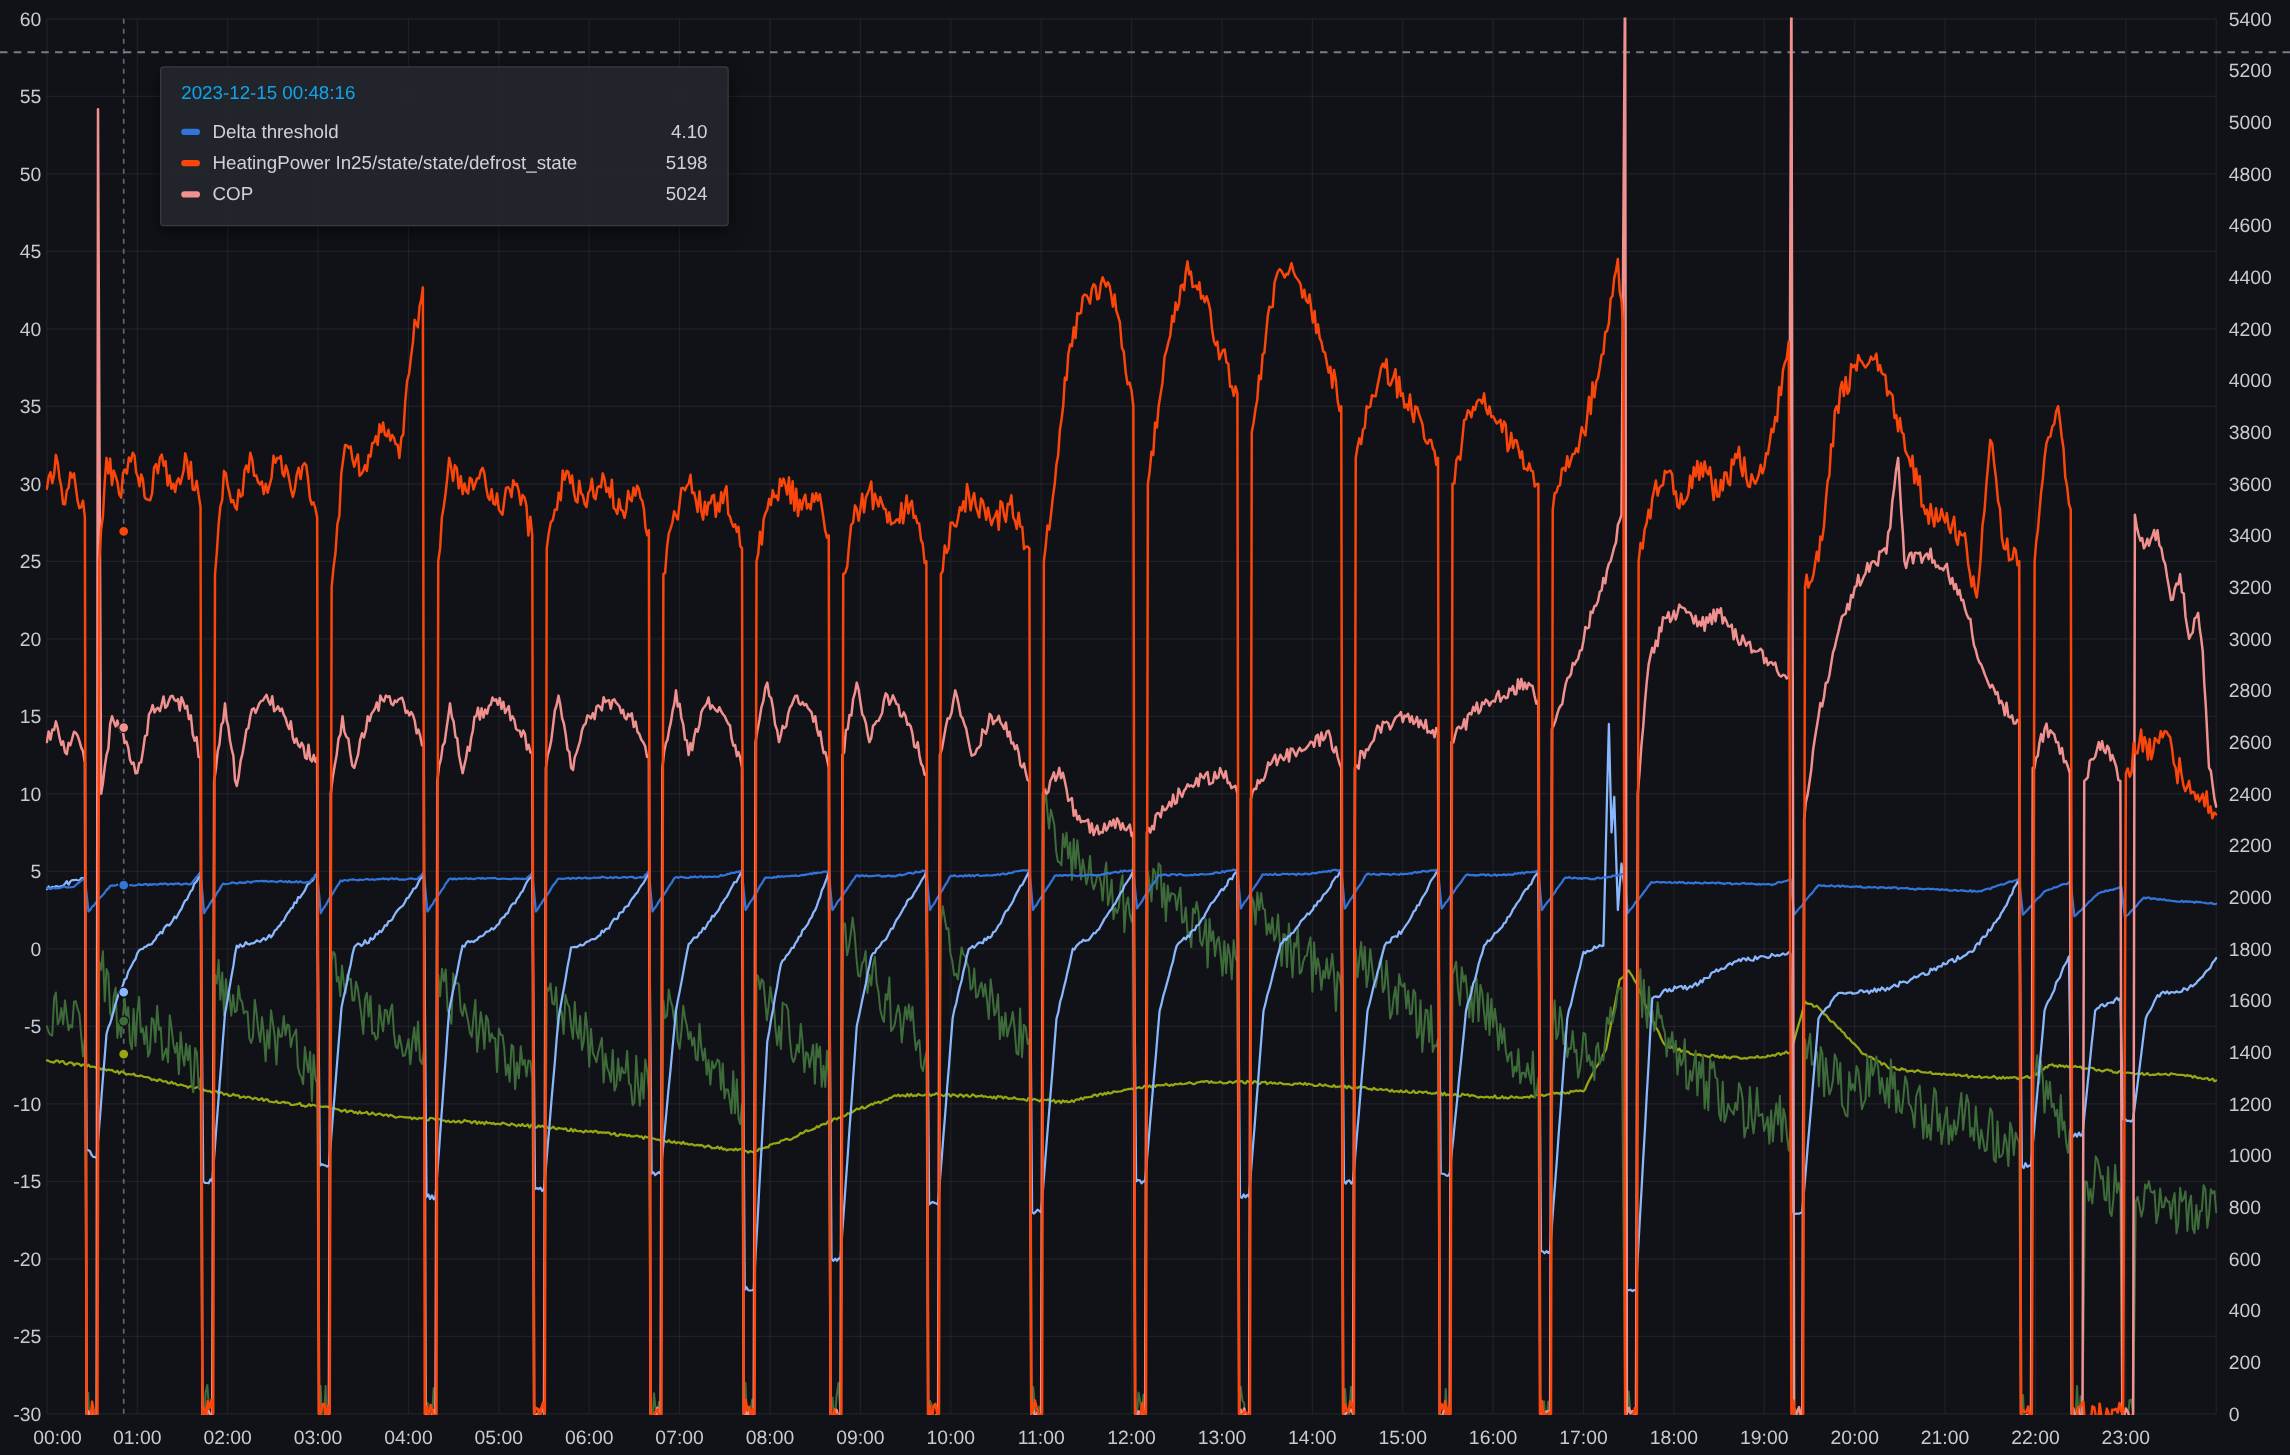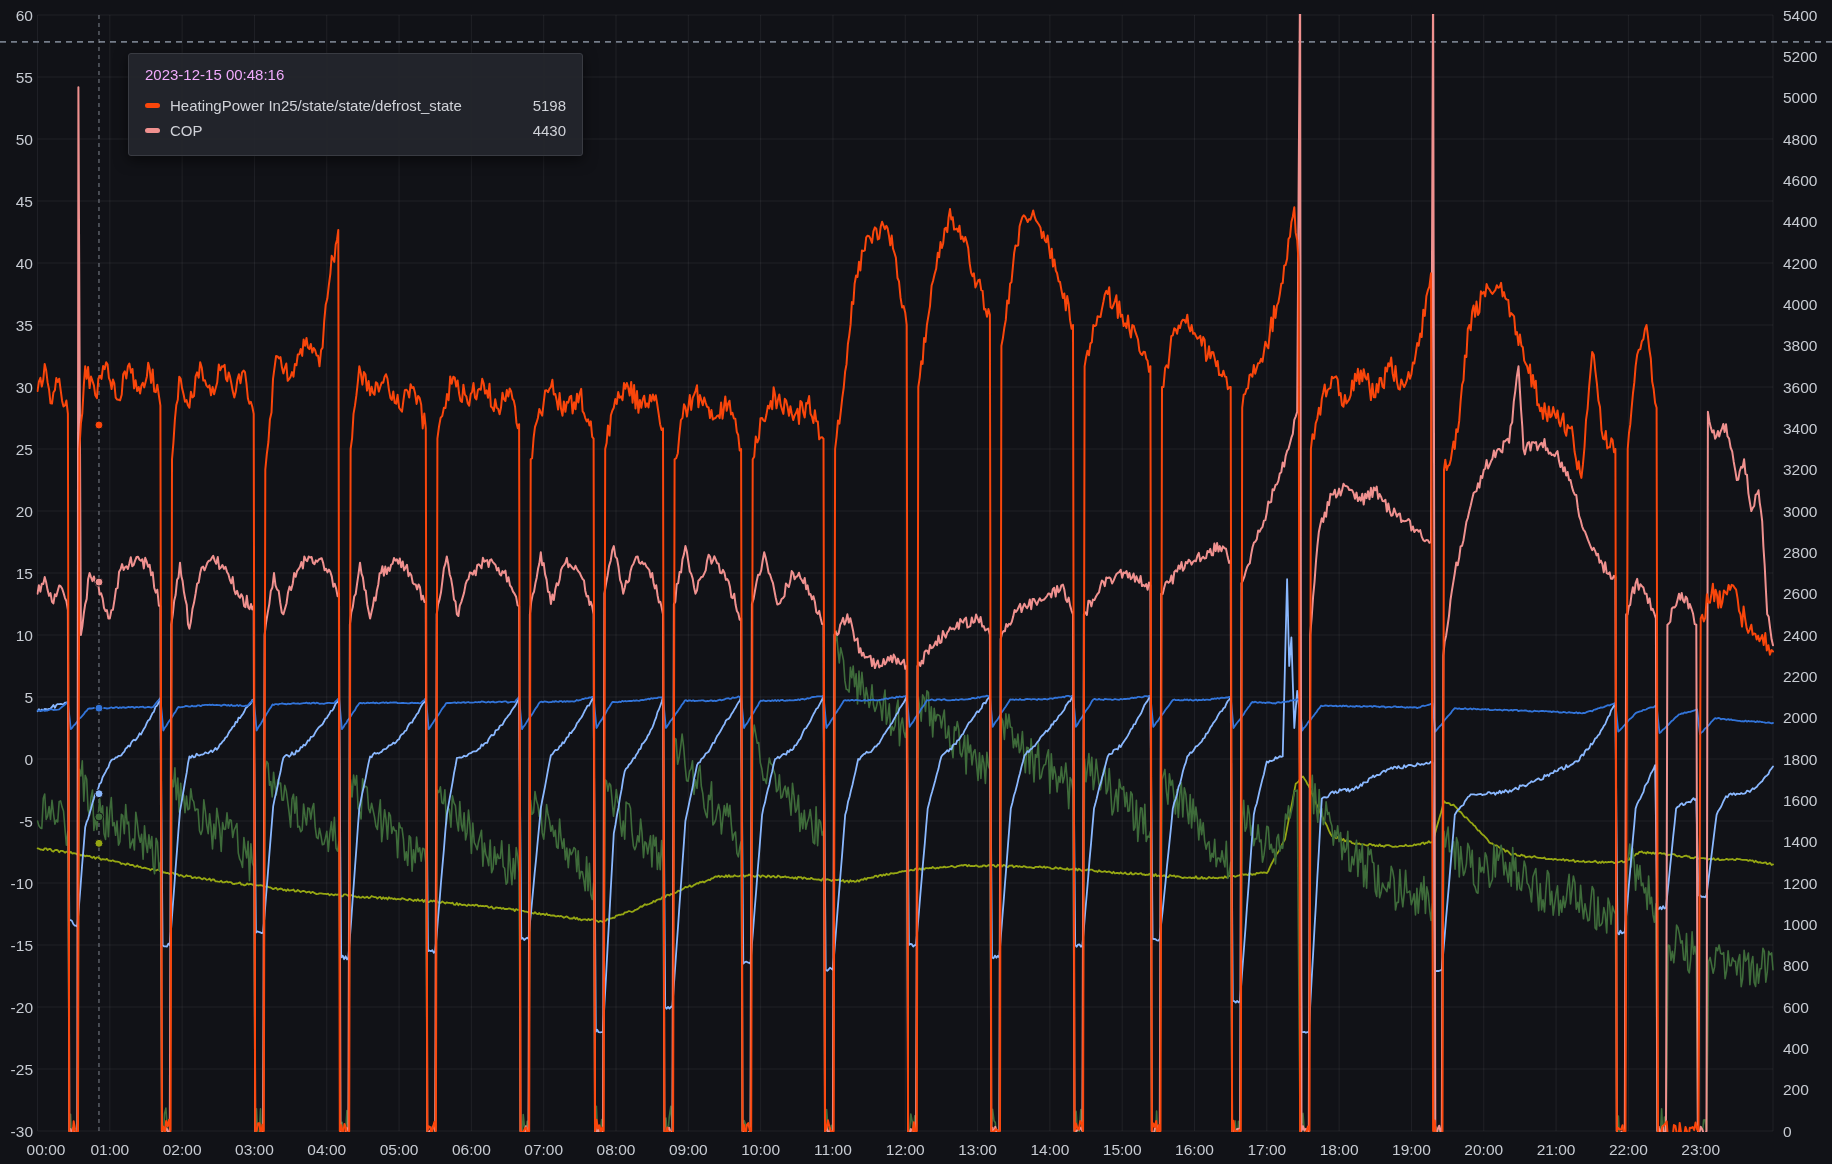--- a/index.html
+++ b/index.html
@@ -4,21 +4,21 @@
 <style>
   html,body{margin:0;padding:0;background:#111217;width:1832px;height:1164px;overflow:hidden;
     font-family:"Liberation Sans",sans-serif;}
   #chart-wrap{position:relative;width:1832px;height:960px;}
   svg{position:absolute;left:0;top:0;display:block;}
   text{font-family:"Liberation Sans",sans-serif;}
   #tooltip{
     position:absolute;left:128px;top:53px;width:455px;box-sizing:border-box;
     background:#24262cF2;border:1px solid #393b42;border-radius:3px;
     box-shadow:0 4px 14px rgba(0,0,0,.55);padding:12px 16px;color:#d0d2d8;font-size:15px;z-index:5;}
-  #tooltip .tt-title{color:#f0abfc;margin-bottom:10px;font-size:15px;}
+  #tooltip .tt-title{color:#0ea5e9;margin-bottom:10px;font-size:15px;}
   .tt-row{display:flex;align-items:center;height:25px;}
   .tt-chip{width:15px;height:5px;border-radius:3px;margin-right:10px;flex:0 0 auto;}
   .tt-label{flex:1 1 auto;white-space:nowrap;overflow:hidden;}
   .tt-value{flex:0 0 auto;text-align:right;min-width:54px;margin-left:12px;}
 </style>
 </head>
 <body>
 
 <div id="chart-wrap">
   <div id="svg-mount">
@@ -168,24 +168,29 @@
           <text x="1556.0625" y="1155" text-anchor="middle">21:00</text>
           <text x="1628.375" y="1155" text-anchor="middle">22:00</text>
           <text x="1700.6875" y="1155" text-anchor="middle">23:00</text>
         </g>
       </svg>
     </div>
   <div id="tooltip">
     <div class="tt-title">2023-12-15 00:48:16</div>
     <div id="tt-rows">
         <div class="tt-row">
+          <span class="tt-chip" style="background: rgb(50, 116, 217);"></span>
+          <span class="tt-label">Delta threshold</span>
+          <span class="tt-value">4.10</span>
+        </div>
+        <div class="tt-row">
           <span class="tt-chip" style="background: rgb(250, 70, 11);"></span>
           <span class="tt-label">HeatingPower In25/state/state/defrost_state</span>
           <span class="tt-value">5198</span>
         </div>
         <div class="tt-row">
           <span class="tt-chip" style="background: rgb(240, 145, 143);"></span>
           <span class="tt-label">COP</span>
-          <span class="tt-value">4430</span>
+          <span class="tt-value">5024</span>
         </div>
       </div>
   </div>
 </div>
 
 </body></html>

